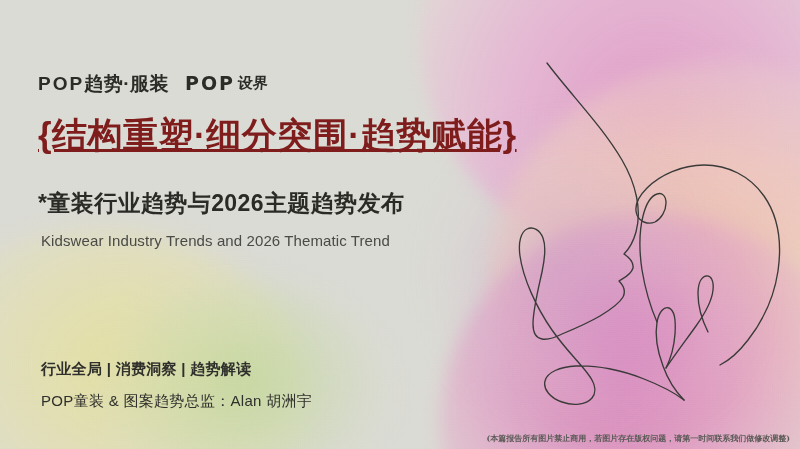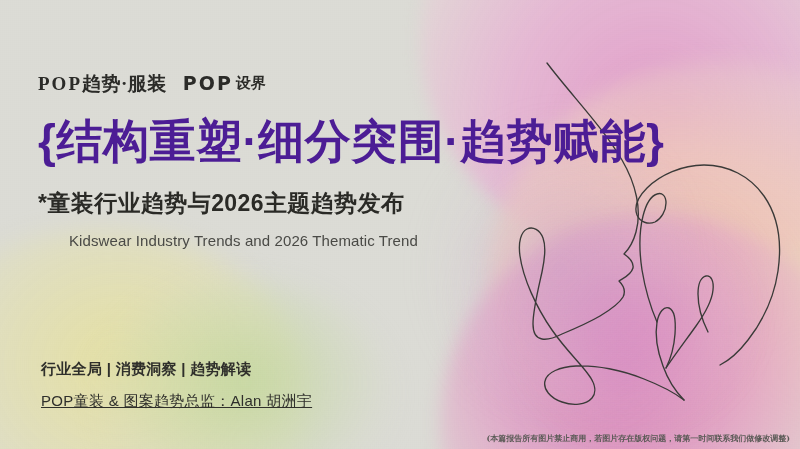--- a/index.html
+++ b/index.html
@@ -161,21 +161,21 @@
 
   .logo-row {
     position: absolute;
     top: 74px;
     left: 0;
     display: flex;
     align-items: flex-end;
     gap: 16px;
   }
   .logo-brand {
-    font-family: Liberation Serif, serif;
+    font-family: Liberation Sans, sans-serif;
     font-size: 19px;
     font-weight: 700;
     letter-spacing: 0.5px;
     color: #2b2b28;
     line-height: 1;
   }
   .logo-brand .mark {
     letter-spacing: 2px;
   }
   .logo-secondary {
@@ -198,26 +198,27 @@
     line-height: 1;
     position: relative;
     top: -3px;
     transform: skewX(-4deg);
   }
 
   .headline {
     position: absolute;
     top: 115px;
     left: 0;
-    font-size: 46px;
-    font-weight: 700;
-    color: #4c1d95;
+    font-size: 35px;
+    font-weight: 700;
+    color: #7f1d1d;
     letter-spacing: 0.5px;
     white-space: nowrap;
     line-height: 1.15;
+    text-decoration: underline;
   }
 
   .subtitle-cn {
     position: absolute;
     top: 188px;
     left: 0;
     font-size: 23px;
     font-weight: 700;
     color: #2a2a26;
     letter-spacing: 0.4px;
@@ -227,21 +228,20 @@
 
   .subtitle-en {
     position: absolute;
     top: 232px;
     left: 3px;
     font-size: 15px;
     font-weight: 400;
     color: #4a4a46;
     letter-spacing: 0.1px;
     white-space: nowrap;
-    margin-left: 28px;
   }
 
   .meta-line {
     position: absolute;
     top: 360px;
     left: 3px;
     font-size: 15px;
     font-weight: 700;
     color: #2f2f2b;
     letter-spacing: 0.3px;
@@ -250,21 +250,20 @@
 
   .presenter-line {
     position: absolute;
     top: 392px;
     left: 3px;
     font-size: 15px;
     font-weight: 400;
     color: #2f2f2b;
     letter-spacing: 0.3px;
     white-space: nowrap;
-    text-decoration: underline;
   }
 
   .disclaimer {
     position: absolute;
     right: 10px;
     bottom: 5px;
     font-size: 8px;
     font-weight: 700;
     color: #5a5a56;
     letter-spacing: 0px;

